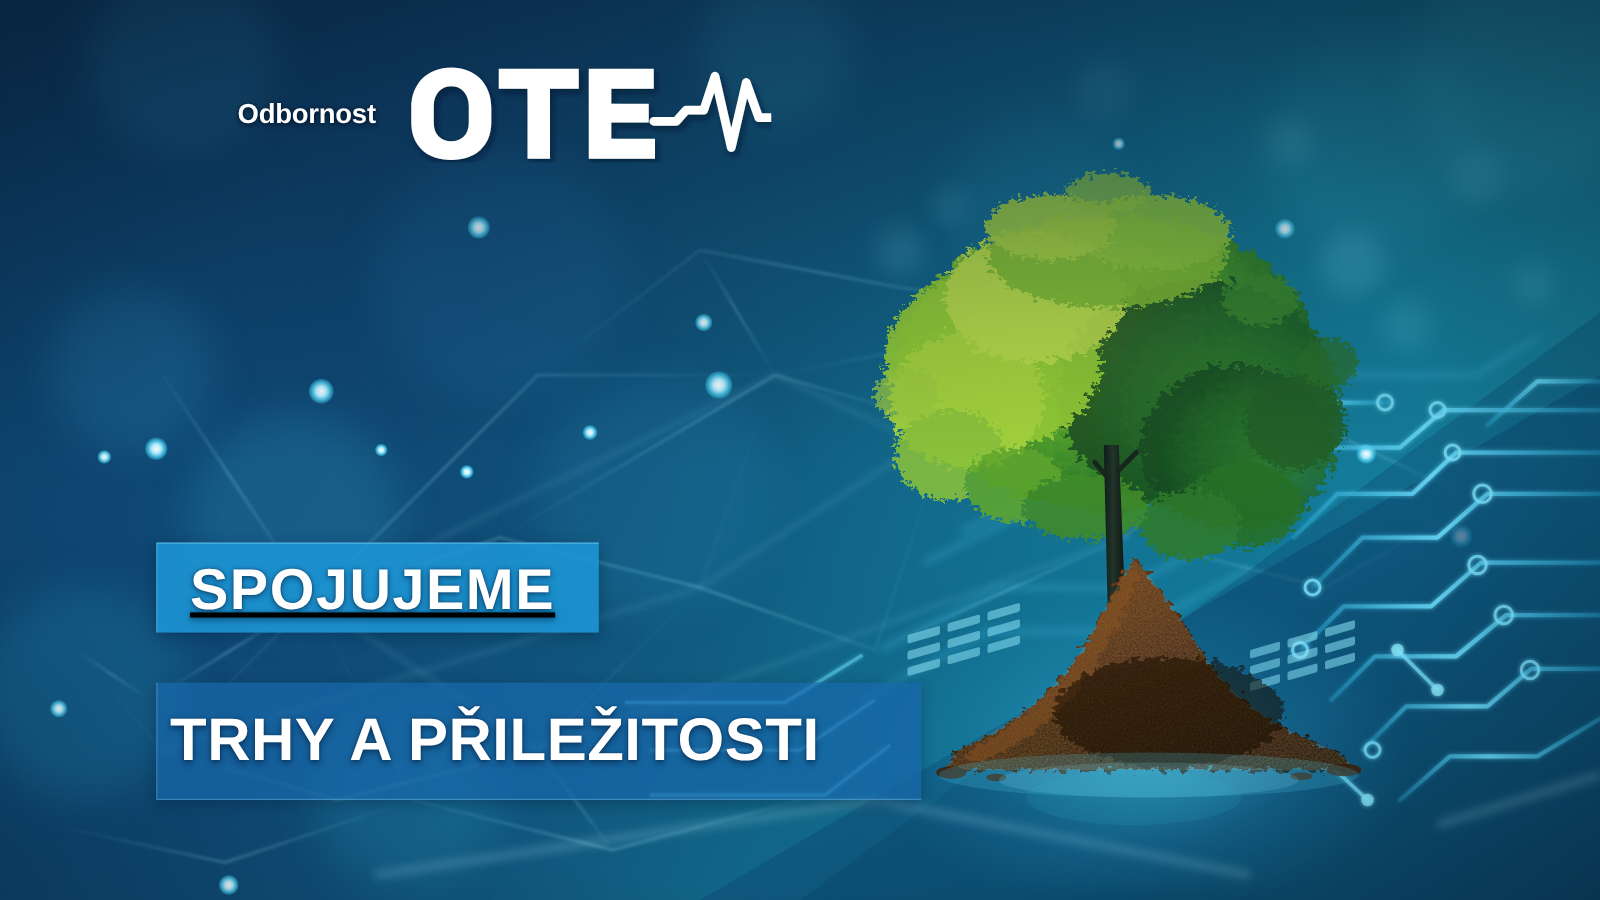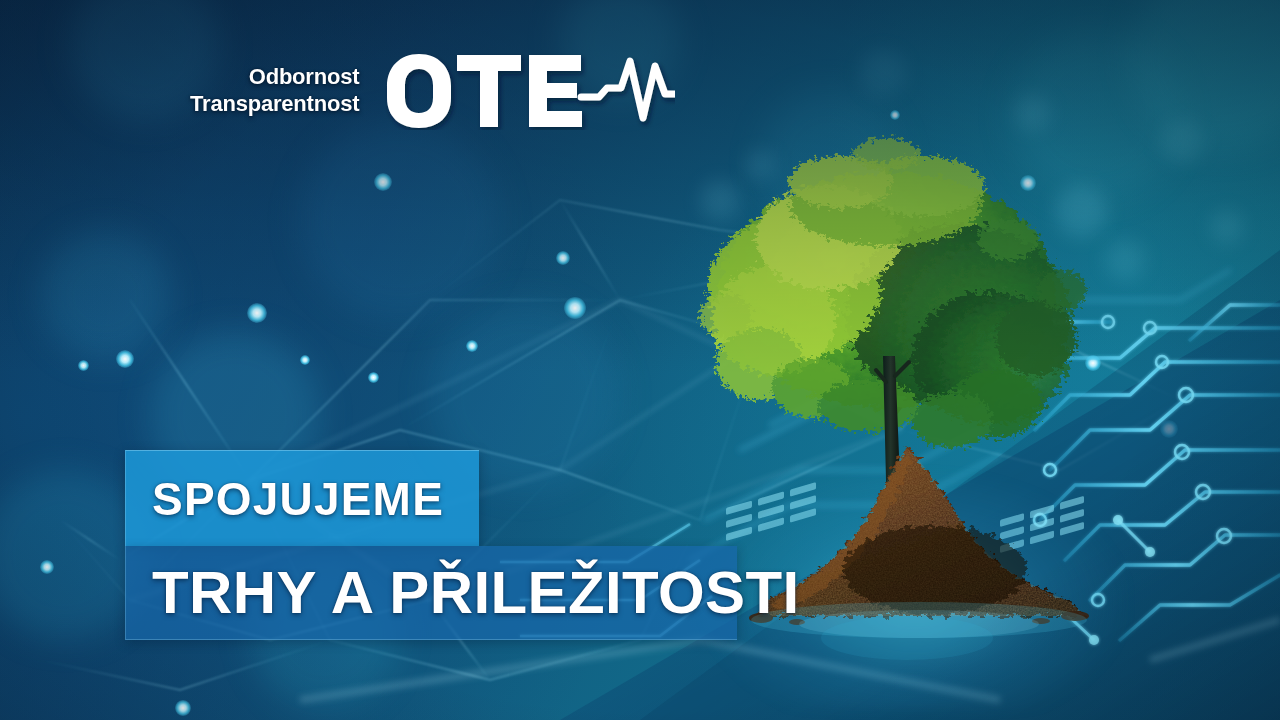--- a/index.html
+++ b/index.html
@@ -104,48 +104,49 @@
   #logo-mark { display: block; }
 
   
   .band {
     position: absolute;
     display: flex;
     align-items: center;
     box-sizing: border-box;
   }
   #band-1 {
-    left: 125px; top: 450px; width: 354px; height: 96px;
+    left: 125px; top: 434px; width: 354px; height: 72px;
     background: rgba(29,150,214,0.88);
     border-top: 1px solid rgba(150,220,250,0.45);
     border-left: 1px solid rgba(150,220,250,0.30);
     box-shadow: 0 3px 10px rgba(0,25,50,0.35);
+    text-decoration: underline;
   }
   #band-2 {
     left: 125px; top: 546px; width: 612px; height: 94px;
     background: rgba(24,104,170,0.72);
     border-left: 1px solid rgba(150,220,250,0.26);
     border-bottom: 1px solid rgba(150,220,250,0.30);
     box-shadow: 0 3px 10px rgba(0,25,50,0.30);
   }
   .band-text {
     color: #ffffff;
     font-weight: bold;
     white-space: nowrap;
     text-shadow: 0 2px 5px rgba(0,25,55,0.55), 0 0 2px rgba(0,25,55,0.5);
   }
   #band-1 .band-text {
     font-size: 46px;
     letter-spacing: 1.2px;
     margin-left: 26px;
   }
   #band-2 .band-text {
-    font-size: 60px;
+    font-size: 48px;
     letter-spacing: 0.4px;
-    margin-left: 26px;
+    margin-left: 10px;
   }
 </style>
 </head>
 <body>
 
 <div id="stage">
 
   <div class="layer" id="bg-base"></div>
 
   <div class="layer" id="bg-network">
@@ -481,21 +482,20 @@
       <ellipse cx="172" cy="198" rx="86" ry="22" fill="#2fb9e0" opacity=".13"></ellipse>
     </svg>
   </div>
 
   <div class="layer" id="bg-vignette"></div>
   <div class="layer" id="bg-topwash"></div>
 
   <div id="logo">
     <div id="logo-tagline">
       <div>Odbornost</div>
-      <div>Transparentnost</div>
     </div>
 
     <svg id="logo-mark" width="290" height="78" viewBox="0 0 290 78" aria-hidden="true">
       <defs>
         <filter id="logoShadow" x="-20%" y="-20%" width="150%" height="150%">
           <feDropShadow dx="2" dy="3" stdDeviation="2.4" flood-color="#00182e" flood-opacity=".6"></feDropShadow>
         </filter>
       </defs>
       <g filter="url(#logoShadow)" fill="#ffffff">
 

